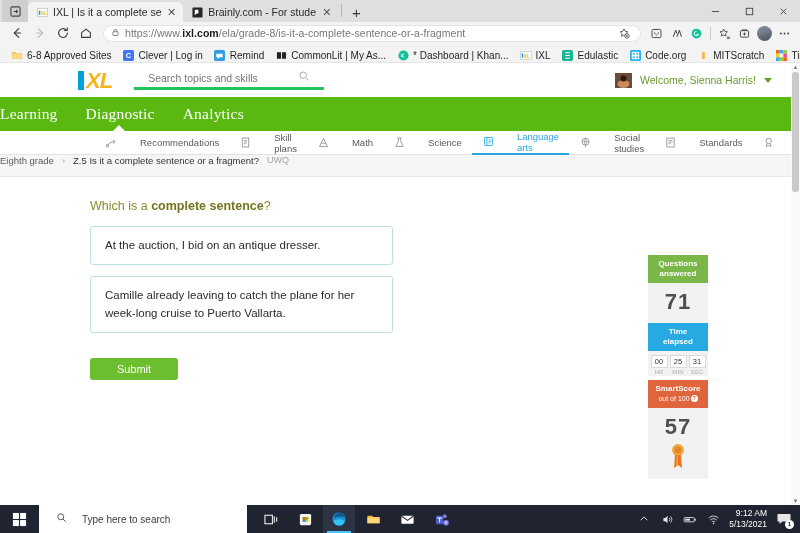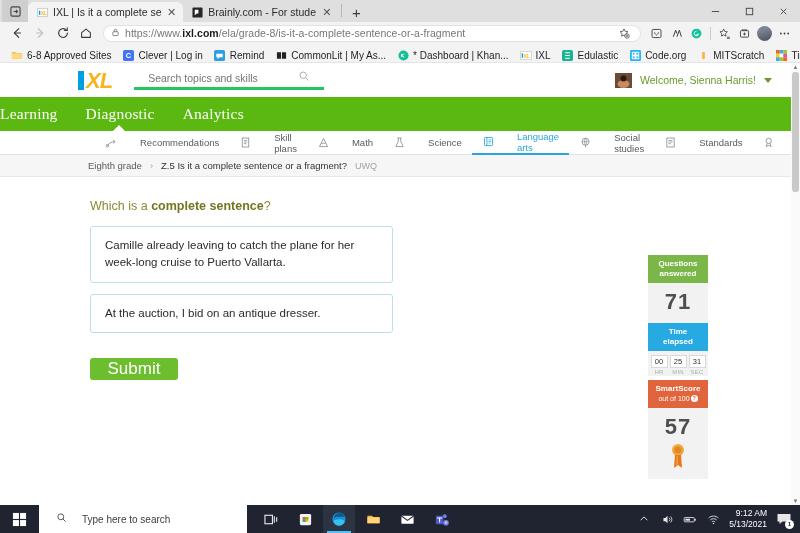--- a/index.html
+++ b/index.html
@@ -99,39 +99,39 @@
   .gb-arrow { position: absolute; bottom: -1px; left: 112px; width: 0; height: 0;
               border-left: 7px solid transparent; border-right: 7px solid transparent; border-bottom: 7px solid #fff; }
 
   .subnav { height: 24px; background: #fff; display: flex; align-items: center; padding-left: 95px;
             border-bottom: 1px solid #e3e3e3; }
   .sn { display: flex; align-items: center; gap: 22px; padding: 0 10px; height: 24px; font-size: 9.5px; color: #5a5a5a; }
   .sn.active { color: #2ba6dd; border-bottom: 2px solid #2ba6dd; }
   .sn-sep { width: 1px; height: 13px; background: #e0e0e0; }
   .sn .snicon { width: 13px; height: 13px; display: flex; align-items: center; justify-content: center; }
 
-  .crumbbar { height: 22px; background: #f6f6f6; display: flex; align-items: center; padding-left: 88px;
+  .crumbbar { height: 22px; background: #f6f6f6; display: flex; 
               border-bottom: 1px solid #e8e8e8; gap: 8px; }
   .crumbbar .c1 { font-size: 9.5px; color: #5a5a5a; }
   .crumbbar .csep { font-size: 9.5px; color: #a9a9a9; }
   .crumbbar .c2 { font-size: 9.5px; color: #333; }
   .crumbbar .code { font-size: 9px; color: #a3a3a3; }
 
   .content { display: flex; padding-top: 22px; }
   .qcol { padding-left: 90px; width: 545px; }
   .qtitle { font-size: 12.5px; color: #8a8a2e; margin-bottom: 13px; }
   .qtitle b { color: #75751f; font-weight: bold; }
   .answer {
     border: 1px solid #bcdfe8; border-radius: 3px; background: #fff;
     padding: 10px 14px; font-size: 11.5px; color: #2b2b2b; line-height: 1.5;
     margin-bottom: 11px; width: 303px; box-shadow: 0 0 0 0 rgba(0,0,0,0);
   }
   .submit {
     margin-top: 14px; width: 88px; height: 22px; background: #6cbe2e; color: #fff;
-    border: 0; border-radius: 3px; font-size: 17px; font-family: "Liberation Sans", sans-serif;
+    border: 0; border-radius: 3px; font-size: 11px; font-family: "Liberation Sans", sans-serif;
     cursor: pointer;
   }
 
   
   .scorepanel { position: absolute; right: 92px; top: 192px; width: 60px; text-align: center; }
   .sp-head { color: #fff; font-size: 8px; font-weight: bold; line-height: 1.25; padding: 4px 2px; }
   .sp-head.green { background: #7ab648; }
   .sp-head.blue { background: #27aae1; }
   .sp-head.orange { background: #e1653c; }
   .sp-body { background: #f2f2f2; padding: 6px 0 8px; }
@@ -540,22 +540,22 @@
       <span class="csep">›</span>
       <span class="c2">Z.5 Is it a complete sentence or a fragment?</span>
       <span class="code">UWQ</span>
     </div>
 
     <div class="content">
       <div class="qcol">
         <div class="qtitle">
           <span>Which is a </span><b>complete sentence</b><span>?</span>
         </div>
+        <div class="answer">At the auction, I bid on an antique dresser.</div>
         <div class="answer">Camille already leaving to catch the plane for her week-long cruise to Puerto Vallarta.</div>
-        <div class="answer">At the auction, I bid on an antique dresser.</div>
         <button class="submit">Submit</button>
       </div>
     </div>
 
     <div class="scorepanel">
       <div class="sp-head green">
         <div>Questions</div>
         <div>answered</div>
       </div>
       <div class="sp-body">

